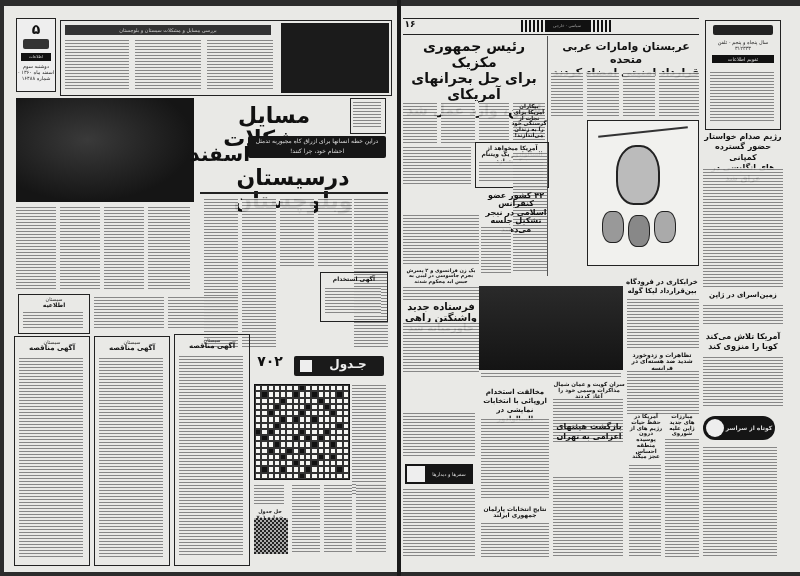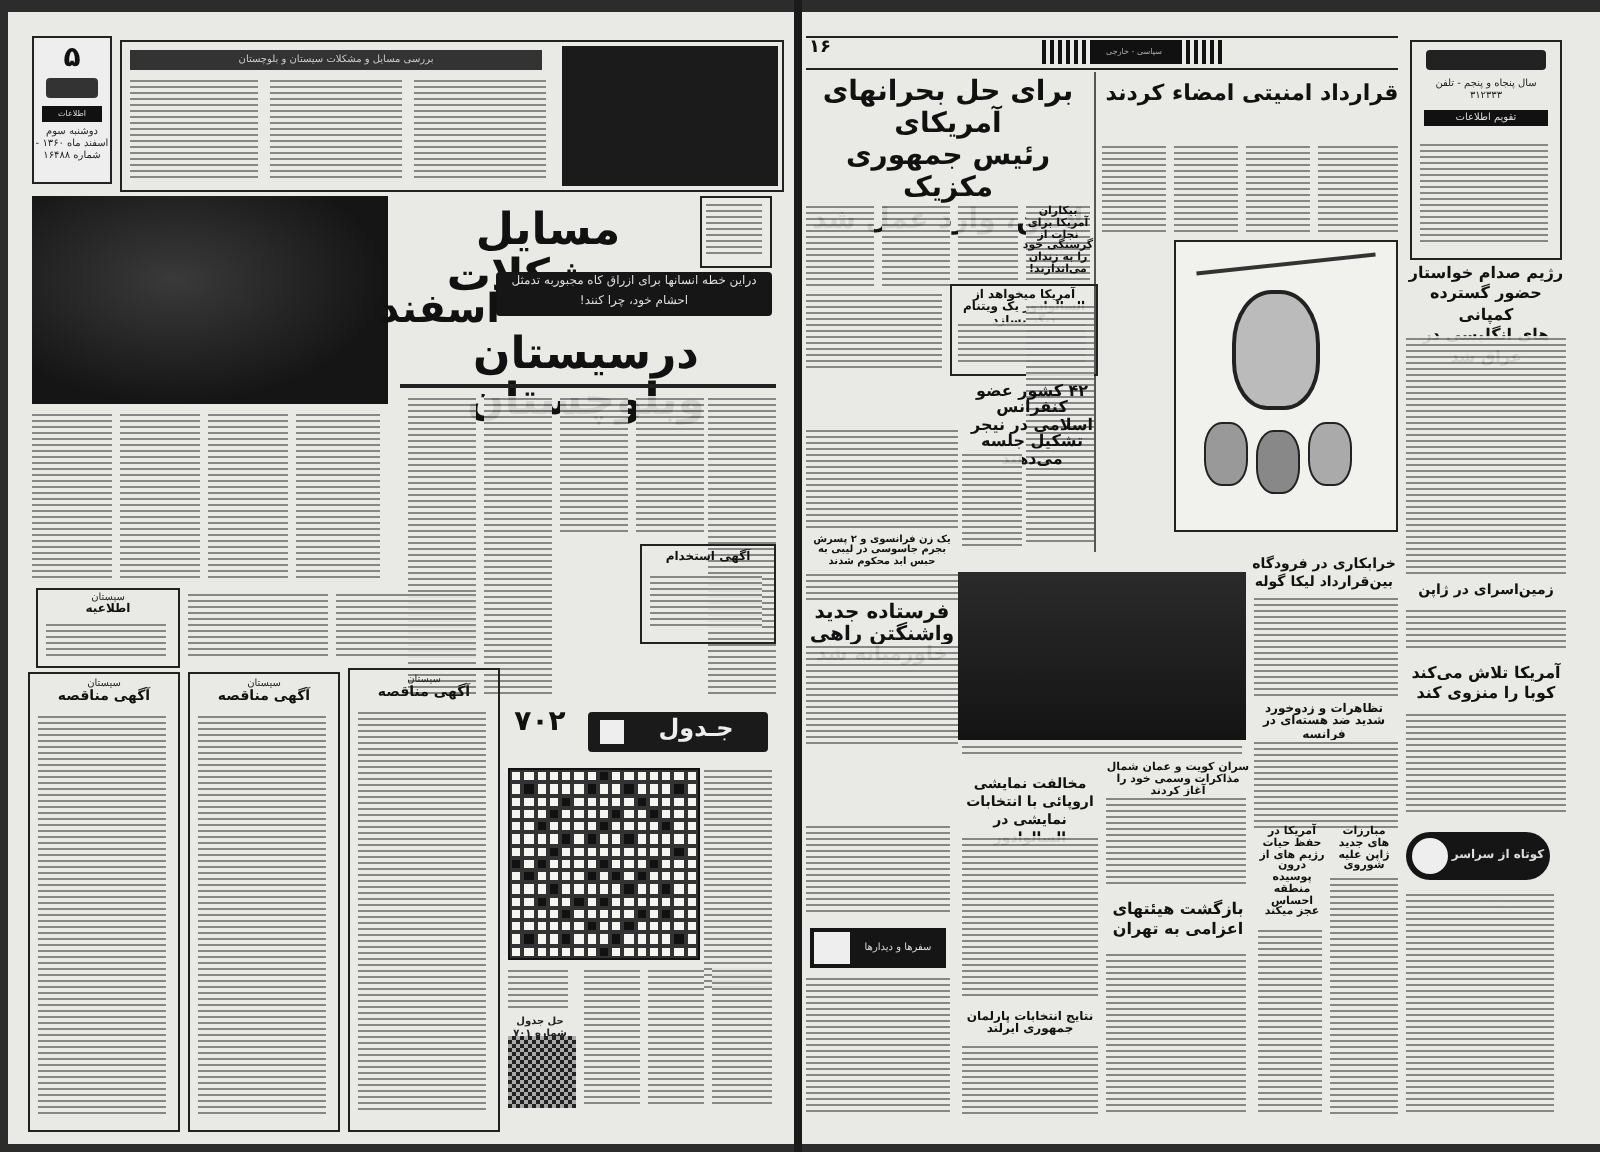--- a/index.html
+++ b/index.html
@@ -339,22 +339,22 @@
   <div class="page right">
 
     <div class="rule" style="left:2px;top:12px;width:296px;height:1px;"></div>
     <div class="hl abs" style="left:2px;top:14px;width:14px;font-size:9px;">۱۶</div>
     <div class="abs" style="left:120px;top:14px;width:92px;height:12px;background:repeating-linear-gradient(90deg,#111 0 2px,#e9e9e6 2px 4px);">
       <div style="position:absolute;left:24px;top:0;width:44px;height:12px;background:#111;color:#aaa;font-size:4px;line-height:12px;text-align:center;direction:rtl;">سیاسی - خارجی</div>
     </div>
     <div class="rule" style="left:2px;top:28px;width:296px;height:1px;"></div>
 
     <div class="hl abs" style="left:2px;top:32px;width:142px;font-size:14px;line-height:1.15;">
+      <div>رئیس جمهوری مکزیک</div>
       <div>برای حل بحرانهای آمریکای</div>
-      <div>رئیس جمهوری مکزیک</div>
       <div>لاتین، وارد عمل شد</div>
     </div>
     <div class="vrule" style="left:146px;top:30px;height:240px;"></div>
     <div class="txt" style="left:2px;top:96px;width:34px;height:42px;"></div>
     <div class="txt" style="left:40px;top:96px;width:34px;height:42px;"></div>
     <div class="txt" style="left:78px;top:96px;width:30px;height:42px;"></div>
     <div class="txt" style="left:112px;top:96px;width:32px;height:42px;"></div>
     <div class="box" style="left:74px;top:136px;width:72px;height:44px;">
       <div class="hl" style="font-size:6px;padding:2px;">آمریکا میخواهد از السالوادور یک ویتنام دیگر بسازد</div>
       <div class="txt" style="left:3px;top:18px;width:64px;height:22px;"></div>
@@ -373,20 +373,21 @@
     <div class="txt" style="left:112px;top:146px;width:34px;height:120px;"></div>
 
     <div class="hl abs" style="left:80px;top:186px;width:70px;font-size:8px;">
       <div>۴۲ کشور عضو کنفرانس</div>
       <div>اسلامی در نیجر</div>
       <div>تشکیل جلسه می‌دهند</div>
     </div>
     <div class="txt" style="left:80px;top:220px;width:30px;height:48px;"></div>
 
     <div class="hl abs" style="left:150px;top:34px;width:150px;font-size:11px;line-height:1.2;">
+      <div>عربستان وامارات عربی متحده</div>
       <div>قرارداد امنیتی امضاء کردند</div>
     </div>
     <div class="txt" style="left:150px;top:66px;width:32px;height:44px;"></div>
     <div class="txt" style="left:186px;top:66px;width:32px;height:44px;"></div>
     <div class="txt" style="left:222px;top:66px;width:32px;height:44px;"></div>
     <div class="txt" style="left:258px;top:66px;width:40px;height:44px;"></div>
 
     <div class="box" style="left:186px;top:114px;width:110px;height:144px;background:#f1f1ee;">
       <div style="position:absolute;left:28px;top:24px;width:40px;height:56px;border:2px solid #222;border-radius:45% 45% 40% 40%;background:#bbb;"></div>
       <div style="position:absolute;left:10px;top:10px;width:90px;height:2px;background:#333;transform:rotate(-6deg);"></div>
@@ -428,31 +429,31 @@
     <div class="txt" style="left:226px;top:364px;width:72px;height:44px;"></div>
 
     <div class="txt" style="left:2px;top:406px;width:72px;height:44px;"></div>
     <div class="abs" style="left:4px;top:458px;width:68px;height:20px;background:#151515;">
       <div style="position:absolute;left:2px;top:2px;width:18px;height:16px;background:#eee;"></div>
       <div style="position:absolute;left:22px;top:0;width:44px;color:#ddd;font-size:5px;line-height:20px;text-align:center;direction:rtl;">سفرها و دیدارها</div>
     </div>
     <div class="txt" style="left:2px;top:482px;width:72px;height:70px;"></div>
 
     <div class="hl abs" style="left:78px;top:382px;width:72px;font-size:7px;line-height:1.3;">
-      <div>مخالفت نمایشی</div>
+      <div>مخالفت استخدام</div>
       <div>اروپائی با انتخابات</div>
       <div>نمایشی در السالوادور</div>
     </div>
     <div class="txt" style="left:80px;top:412px;width:68px;height:82px;"></div>
     <div class="hl abs" style="left:78px;top:500px;width:72px;font-size:6px;">نتایج انتخابات پارلمان جمهوری ایرلند</div>
     <div class="txt" style="left:80px;top:516px;width:68px;height:36px;"></div>
 
     <div class="hl abs" style="left:152px;top:376px;width:72px;font-size:5.5px;">سران کویت و عمان شمال مذاکرات وسمی خود را آغاز کردند</div>
     <div class="txt" style="left:152px;top:392px;width:70px;height:44px;"></div>
-    <div class="hl abs" style="left:152px;top:416px;width:72px;font-size:8px;line-height:1.3;margin-top:28px;">
+    <div class="hl abs" style="left:152px;top:416px;width:72px;font-size:8px;line-height:1.3;">
       <div>بازگشت هیئتهای</div>
       <div>اعزامی به تهران</div>
     </div>
     <div class="txt" style="left:152px;top:470px;width:70px;height:82px;"></div>
 
     <div class="hl abs" style="left:228px;top:408px;width:34px;font-size:5.5px;">آمریکا در حفظ حیات رژیم های از درون پوسیده منطقه احساس عجز میکند</div>
     <div class="txt" style="left:228px;top:458px;width:32px;height:94px;"></div>
     <div class="hl abs" style="left:264px;top:408px;width:34px;font-size:5.5px;">مبارزات های جدید ژاپن علیه شوروی</div>
     <div class="txt" style="left:264px;top:432px;width:34px;height:120px;"></div>
 

